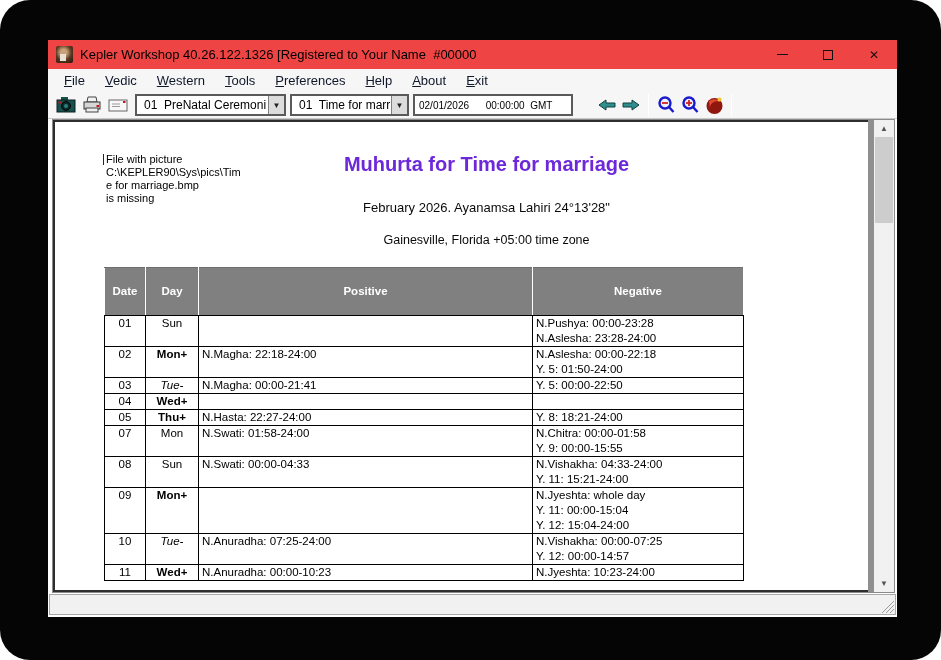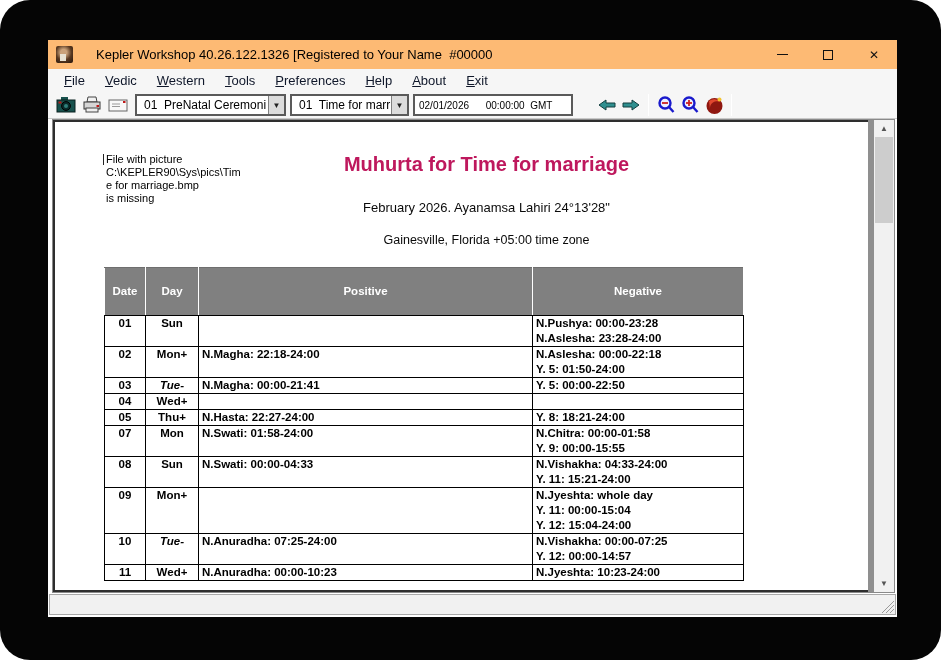--- a/index.html
+++ b/index.html
@@ -1,21 +1,21 @@
 <!DOCTYPE html>
 <html><head>
 <meta charset="utf-8">
 <style>
   * { margin:0; padding:0; box-sizing:border-box; }
   html,body { width:941px; height:660px; background:#fff; font-family:"Liberation Sans", sans-serif; }
   .frame { position:relative; width:941px; height:660px; background:#050505; border-radius:30px; overflow:hidden; }
   .window { position:absolute; left:48px; top:40px; width:849px; height:577px; background:#ffffff; }
 
   
-  .titlebar { position:absolute; left:0; top:0; width:100%; height:29px; background:#fdba74; display:flex; align-items:center;gap:16px; }
+  .titlebar { position:absolute; left:0; top:0; width:100%; height:29px; background:#ef4444; display:flex; align-items:center; }
   .app-icon { width:17px; height:17px; margin-left:8px; border-radius:2px;
     background:radial-gradient(circle at 45% 38%, #caa27a 0 22%, #5a3a22 55%, #241309 100%); position:relative; }
   .app-icon::after { content:""; position:absolute; left:4px; bottom:2px; width:6px; height:7px; background:#e8e2d2; }
   .win-title { margin-left:7px; font-size:13px; color:#000; white-space:pre; }
   .win-controls { position:absolute; right:0; top:0; height:29px; display:flex; }
   .win-btn { width:46px; height:29px; display:flex; align-items:center; justify-content:center; color:#111; font-size:12px; }
   .max-glyph { width:10px; height:10px; border:1px solid #111; }
   .min-glyph { width:11px; height:0; border-top:1px solid #111; }
 
   
@@ -36,27 +36,27 @@
   .tb-sep { width:1px; height:22px; background:#b9b9b9; margin:0 5px; border-right:1px solid #fff; }
   .arrow-btn { width:24px; height:20px; display:flex; align-items:center; justify-content:center; }
 
   
   .content { position:absolute; left:4px; top:79px; width:843px; height:474px; background:#fff; border:1px solid #8a8a8a; }
   .page { position:absolute; left:0; top:0; right:26px; bottom:0; border:2px solid #2e2e2e; border-right:none; background:#fff; overflow:hidden; }
   .page-edge { position:absolute; right:20px; top:0; bottom:0; width:6px; background:#8f8f8f; }
 
   .caret { position:absolute; left:48px; top:32px; width:1px; height:11px; background:#222; }
   .note { position:absolute; left:51px; top:31px; width:160px; font-size:11px; line-height:13px; color:#000; }
-  .doc-title { position:absolute; left:60px; right:10px; top:31px; text-align:center; font-size:20px; font-weight:bold; color:#be185d; }
+  .doc-title { position:absolute; left:60px; right:10px; top:31px; text-align:center; font-size:20px; font-weight:bold; color:#6d28d9; }
   .doc-sub1 { position:absolute; left:60px; right:10px; top:78px; text-align:center; font-size:13px; color:#0a0a0a; }
   .doc-sub2 { position:absolute; left:60px; right:10px; top:111px; text-align:center; font-size:12.5px; color:#0a0a0a; }
 
   .muhurta { position:absolute; left:49px; top:145px; border-collapse:collapse; table-layout:fixed; width:639px; font-size:11.5px; line-height:15px; color:#000; }
   .muhurta th { background:#808080; color:#fff; font-weight:bold; font-size:11.5px; border:1px solid #fff; border-top:1px solid #6e6e6e; border-bottom:1px solid #000; padding:16px 0; }
-  .muhurta td { border:1px solid #000; padding:0 3px; vertical-align:top;font-weight:bold; }
+  .muhurta td { border:1px solid #000; padding:0 3px; vertical-align:top; }
   .muhurta td.c { text-align:center; }
   .day-bold { font-weight:bold; }
   .day-italic { font-style:italic; }
 
   
   .vscroll { position:absolute; right:0; top:0; bottom:0; width:20px; background:#f1f1f1; }
   .sb-btn { position:absolute; left:0; width:20px; height:17px; background:#f1f1f1; display:flex; align-items:center; justify-content:center; font-size:8px; color:#555; }
   .sb-up { top:0; } .sb-down { bottom:0; }
   .sb-thumb { position:absolute; left:1px; top:17px; width:18px; height:86px; background:#cdcdcd; }
 

